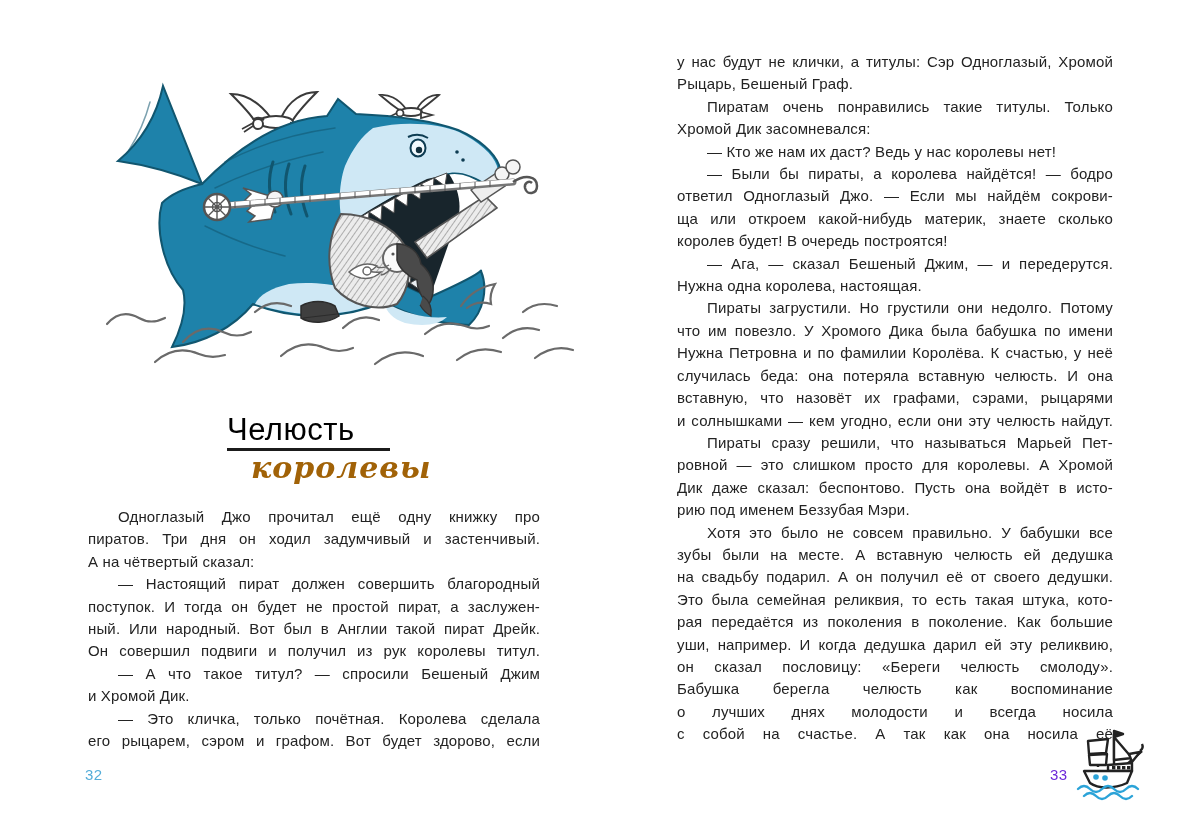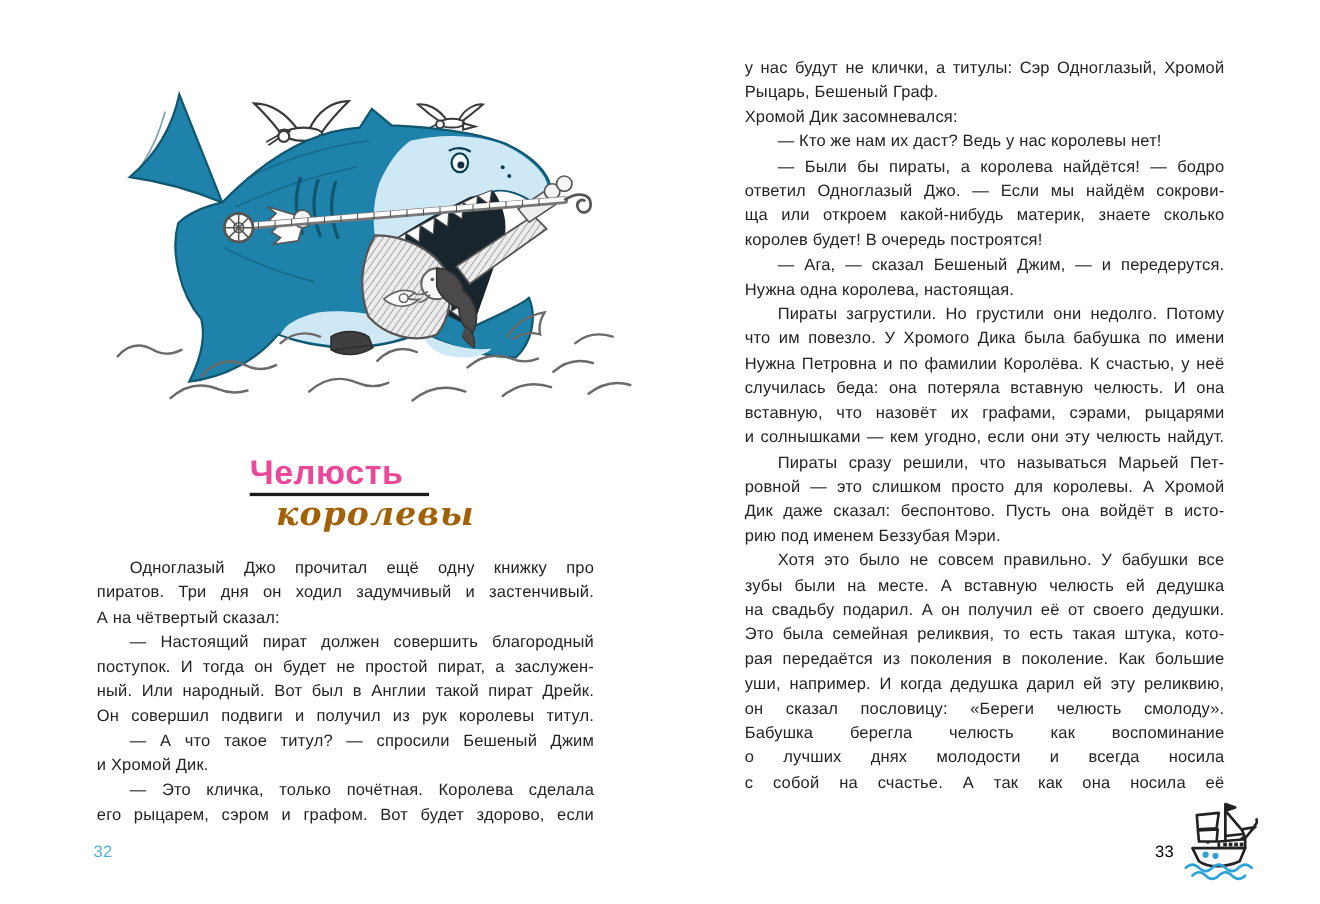--- a/index.html
+++ b/index.html
@@ -6,21 +6,21 @@
   body{
     width:1200px;height:822px;position:relative;background:#ffffff;overflow:hidden;
     font-family:"Liberation Sans",sans-serif;color:#232323;
   }
   .textcol{position:absolute;font-size:15px;line-height:22.4px;letter-spacing:.15px}
   .line{text-align:justify;text-align-last:justify;min-height:22.4px}
   .line.short{text-align-last:left}
   .line.indent{text-indent:30px}
   .pagenum{position:absolute;font-size:15px;letter-spacing:.3px}
   .title-block{position:absolute;left:227px;top:413px;width:163px}
-  .title-word1{font-size:31px;font-weight:bold;line-height:34px;letter-spacing:.5px;color:#ec4899}
+  .title-word1{font-size:31px;font-weight:normal;line-height:34px;letter-spacing:.5px;color:#000000}
   .title-rule{height:3px;background:#1b1b1b;margin-top:1px}
   .title-word2{
     font-family:"DejaVu Serif",serif;font-style:italic;font-weight:bold;
     font-size:30px;line-height:34px;margin-left:24px;letter-spacing:1px;
   }
   .illu{position:absolute;left:105px;top:66px}
   .ship{position:absolute;left:1074px;top:727px}
 </style>
 </head>
 <body>
@@ -222,20 +222,21 @@
     <div class="line short">и Хромой Дик.</div>
     <div class="line indent">— Это кличка, только почётная. Королева сделала</div>
     <div class="line">его рыцарем, сэром и графом. Вот будет здорово, если</div>
   </div>
 
 <div class="pagenum" id="pn-left" style="left: 85px; top: 766px; color: rgb(85, 173, 217); text-align: center;">32</div>
 
 <div class="textcol" style="left:677px;top:51px;width:436px">
     <div class="line">у нас будут не клички, а титулы: Сэр Одноглазый, Хромой</div>
     <div class="line short">Рыцарь, Бешеный Граф.</div>
+    <div class="line indent">Пиратам очень понравились такие титулы. Только</div>
     <div class="line short">Хромой Дик засомневался:</div>
     <div class="line short indent">— Кто же нам их даст? Ведь у нас королевы нет!</div>
     <div class="line indent">— Были бы пираты, а королева найдётся! — бодро</div>
     <div class="line">ответил Одноглазый Джо. — Если мы найдём сокрови-</div>
     <div class="line">ща или откроем какой-нибудь материк, знаете сколько</div>
     <div class="line short">королев будет! В очередь построятся!</div>
     <div class="line indent">— Ага, — сказал Бешеный Джим, — и передерутся.</div>
     <div class="line short">Нужна одна королева, настоящая.</div>
     <div class="line indent">Пираты загрустили. Но грустили они недолго. Потому</div>
     <div class="line">что им повезло. У Хромого Дика была бабушка по имени</div>
@@ -252,21 +253,21 @@
     <div class="line">на свадьбу подарил. А он получил её от своего дедушки.</div>
     <div class="line">Это была семейная реликвия, то есть такая штука, кото-</div>
     <div class="line">рая передаётся из поколения в поколение. Как большие</div>
     <div class="line">уши, например. И когда дедушка дарил ей эту реликвию,</div>
     <div class="line">он сказал пословицу: «Береги челюсть смолоду».</div>
     <div class="line">Бабушка берегла челюсть как воспоминание</div>
     <div class="line">о лучших днях молодости и всегда носила</div>
     <div class="line">с собой на счастье. А так как она носила её</div>
   </div>
 
-<div class="pagenum" id="pn-right" style="left: 1050px; top: 766px; color: #000000;">33</div>
+<div class="pagenum" id="pn-right" style="left: 1050px; top: 766px; color: #6d28d9;">33</div>
 
 <svg class="ship" width="72" height="74" viewBox="0 0 72 74">
   <g fill="none" stroke="#222222" stroke-width="2.4" stroke-linejoin="round">
     <path d="M24,12 L24,40"></path>
     <path d="M40,7 L40,38"></path>
     <path d="M52,38 L68,24"></path>
     <path d="M66,24 q4,-3 2,-7"></path>
     <path d="M14,14 L34,12 L32,26 L15,27 Z" fill="#ffffff"></path>
     <path d="M15,28 L33,27 L32,38 L16,38 Z" fill="#ffffff"></path>
     <path d="M40,10 L58,31 L40,33 Z" fill="#ffffff"></path>

